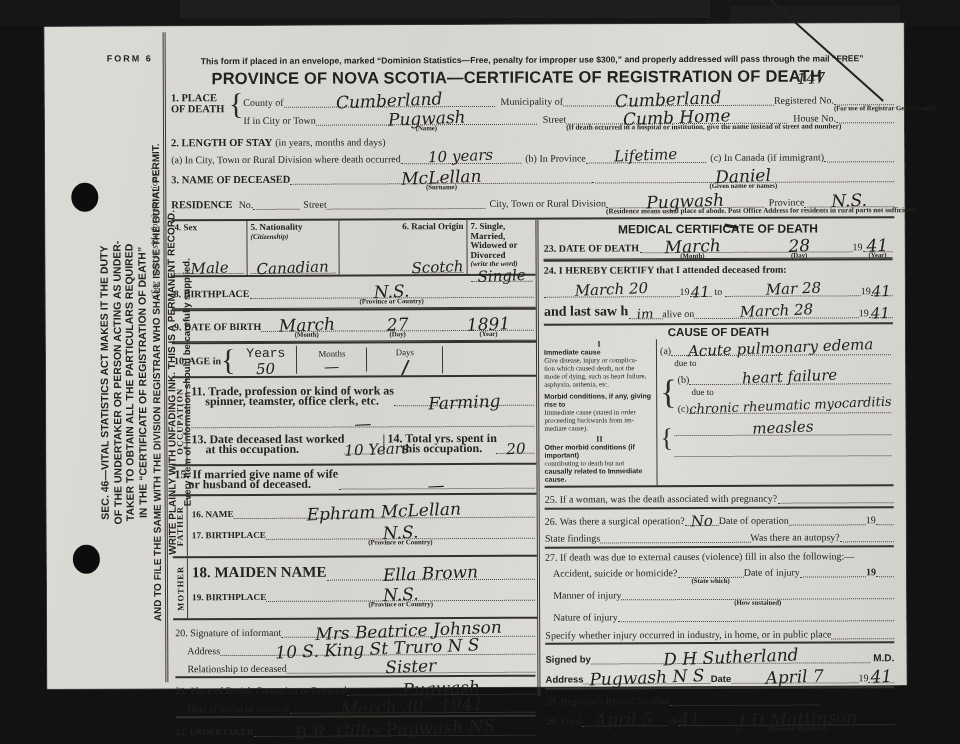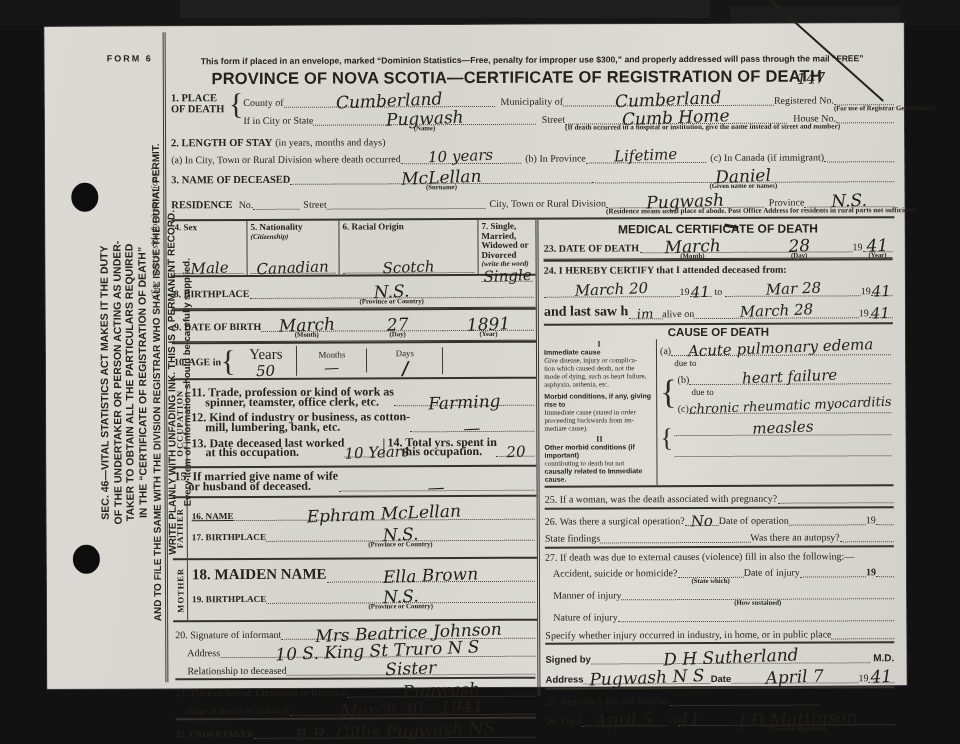--- a/index.html
+++ b/index.html
@@ -151,21 +151,21 @@
           <span class="lbl">County of</span>
           <span class="fill tall"><span class="hw lg">Cumberland</span></span>
           <span class="lbl" style="margin-left:6px;">Municipality of</span>
           <span class="fill tall"><span class="hw lg">Cumberland</span></span>
           <span class="lbl" style="margin-left:0;">Registered No.</span>
           <span class="fill" style="max-width:60px;">
               <span class="cap">(For use of Registrar General only)</span>
             </span>
         </div>
         <div class="row mbcap">
-          <span class="lbl">If in City or State</span>
+          <span class="lbl">If in City or Town</span>
           <span class="fill tall"><span class="hw lg">Pugwash</span><span class="cap">(Name)</span></span>
           <span class="lbl" style="margin-left:6px;">Street</span>
           <span class="fill tall"><span class="hw lg">Cumb Home</span><span class="cap smallnote">(If death occurred in a hospital or institution, give the name instead of street and number)</span></span>
           <span class="lbl" style="margin-left:6px;">House No.</span>
           <span class="fill" style="max-width:58px;"></span>
         </div>
       </div>
     </div>
 
     <div class="row" style="margin-top:2px;">
@@ -205,21 +205,21 @@
         <div class="cells4">
           <div class="cell" style="width:76px;">
             <div class="chead">4. Sex</div>
             <div class="cfill"><span class="hw">Male</span></div>
           </div>
           <div class="cell" style="width:92px;">
             <div class="chead">5. Nationality</div>
             <div class="csub">(Citizenship)</div>
             <div class="cfill"><span class="hw">Canadian</span></div>
           </div>
-          <div class="cell" style="width:139px;">
+          <div class="cell" style="width:128px;align-items:flex-end;">
             <div class="chead">6. Racial Origin</div>
             <div class="cfill"><span class="hw">Scotch</span></div>
           </div>
           <div class="cell" style="flex:1;">
             <div class="chead">7. Single, Married,</div>
             <div class="chead">Widowed or Divorced</div>
             <div class="csub">(write the word)</div>
             <div class="cfill"><span class="hw">Single</span></div>
           </div>
         </div>
@@ -235,21 +235,21 @@
           <span class="fill tall"><span class="hw lg">March</span><span class="cap">(Month)</span></span>
           <span class="fill tall"><span class="hw lg">27</span><span class="cap">(Day)</span></span>
           <span class="fill tall"><span class="hw lg">1891</span><span class="cap">(Year)</span></span>
         </div>
         <div class="heavy2"></div>
 
         <div class="row" style="padding:2px 2px 2px 2px; align-items:center; border-bottom:2px solid #34322d;">
           <span class="lbl b">10. AGE in</span>
           <span class="brace">{</span>
           <span style="width:62px; text-align:center; border-right:1px solid #3b3934;">
-            <span style="font-size:15px;">Years</span><br>
+            <span style="font-size:13px;font-family:Liberation Mono, monospace;">Years</span><br>
             <span class="hw">50</span>
           </span>
           <span style="width:70px; text-align:center; border-right:1px solid #3b3934;">
             <span style="font-size:8.8px;">Months</span><br>
             <span class="hw">—</span>
           </span>
           <span style="width:76px; text-align:center; border-right:1px solid #3b3934;">
             <span style="font-size:8.8px;">Days</span><br>
             <span class="hw b" style="font-size:18px;">∕</span>
           </span>
@@ -258,21 +258,20 @@
         <div class="grp" style="flex:0 0 88px;">
           <div class="vlab">
               <span>OCCUPATION</span>
             </div>
           <div class="grp-body">
             <div class="row">
               <span class="two-line"><span>11. Trade, profession or kind of work as</span><br><span style="padding-left:14px;">spinner, teamster, office clerk, etc.</span></span>
               <span class="fill"><span class="hw lg">Farming</span></span>
             </div>
             <div class="row">
-              <span class="two-line"><span>12. Kind of industry or business, as cotton-</span><br><span style="padding-left:14px;">mill, lumbering, bank, etc.</span></span>
               <span class="fill"><span class="hw lg">—</span></span>
             </div>
             <div class="row" style="align-items:stretch;">
               <span class="row" style="flex:1; border-right:1px solid #3b3934; padding-right:8px; align-items:flex-end;">
                 <span class="two-line"><span>13. Date deceased last worked</span><br><span style="padding-left:14px;">at this occupation.</span></span>
                 <span class="fill"><span class="hw">10 Years</span></span>
               </span>
               <span class="row" style="flex:0 0 150px; padding-left:3px; align-items:flex-end;">
                 <span class="two-line"><span>14. Total yrs. spent in</span><br><span style="padding-left:14px;">this occupation.</span></span>
                 <span class="fill"><span class="hw">20</span></span>
@@ -285,21 +284,21 @@
           <span class="two-line"><span>15. If married give name of wife</span><br><span style="padding-left:14px;">or husband of deceased.</span></span>
           <span class="fill"><span class="hw lg">—</span></span>
         </div>
 
         <div class="grp" style="flex:0 0 62px;">
           <div class="vlab">
               <span>FATHER</span>
             </div>
           <div class="grp-body">
             <div class="row">
-              <span class="lbl b" style="font-size:9.2px;text-decoration:underline;">16. NAME</span>
+              <span class="lbl b" style="font-size:9.2px;">16. NAME</span>
               <span class="fill tall"><span class="hw lg">Ephram McLellan</span></span>
             </div>
             <div class="row mbcap">
               <span class="lbl b" style="font-size:9.2px;">17. BIRTHPLACE</span>
               <span class="fill tall"><span class="hw lg">N.S.</span><span class="cap">(Province or Country)</span></span>
             </div>
           </div>
         </div>
 
         <div class="grp" style="flex:0 0 62px;">

